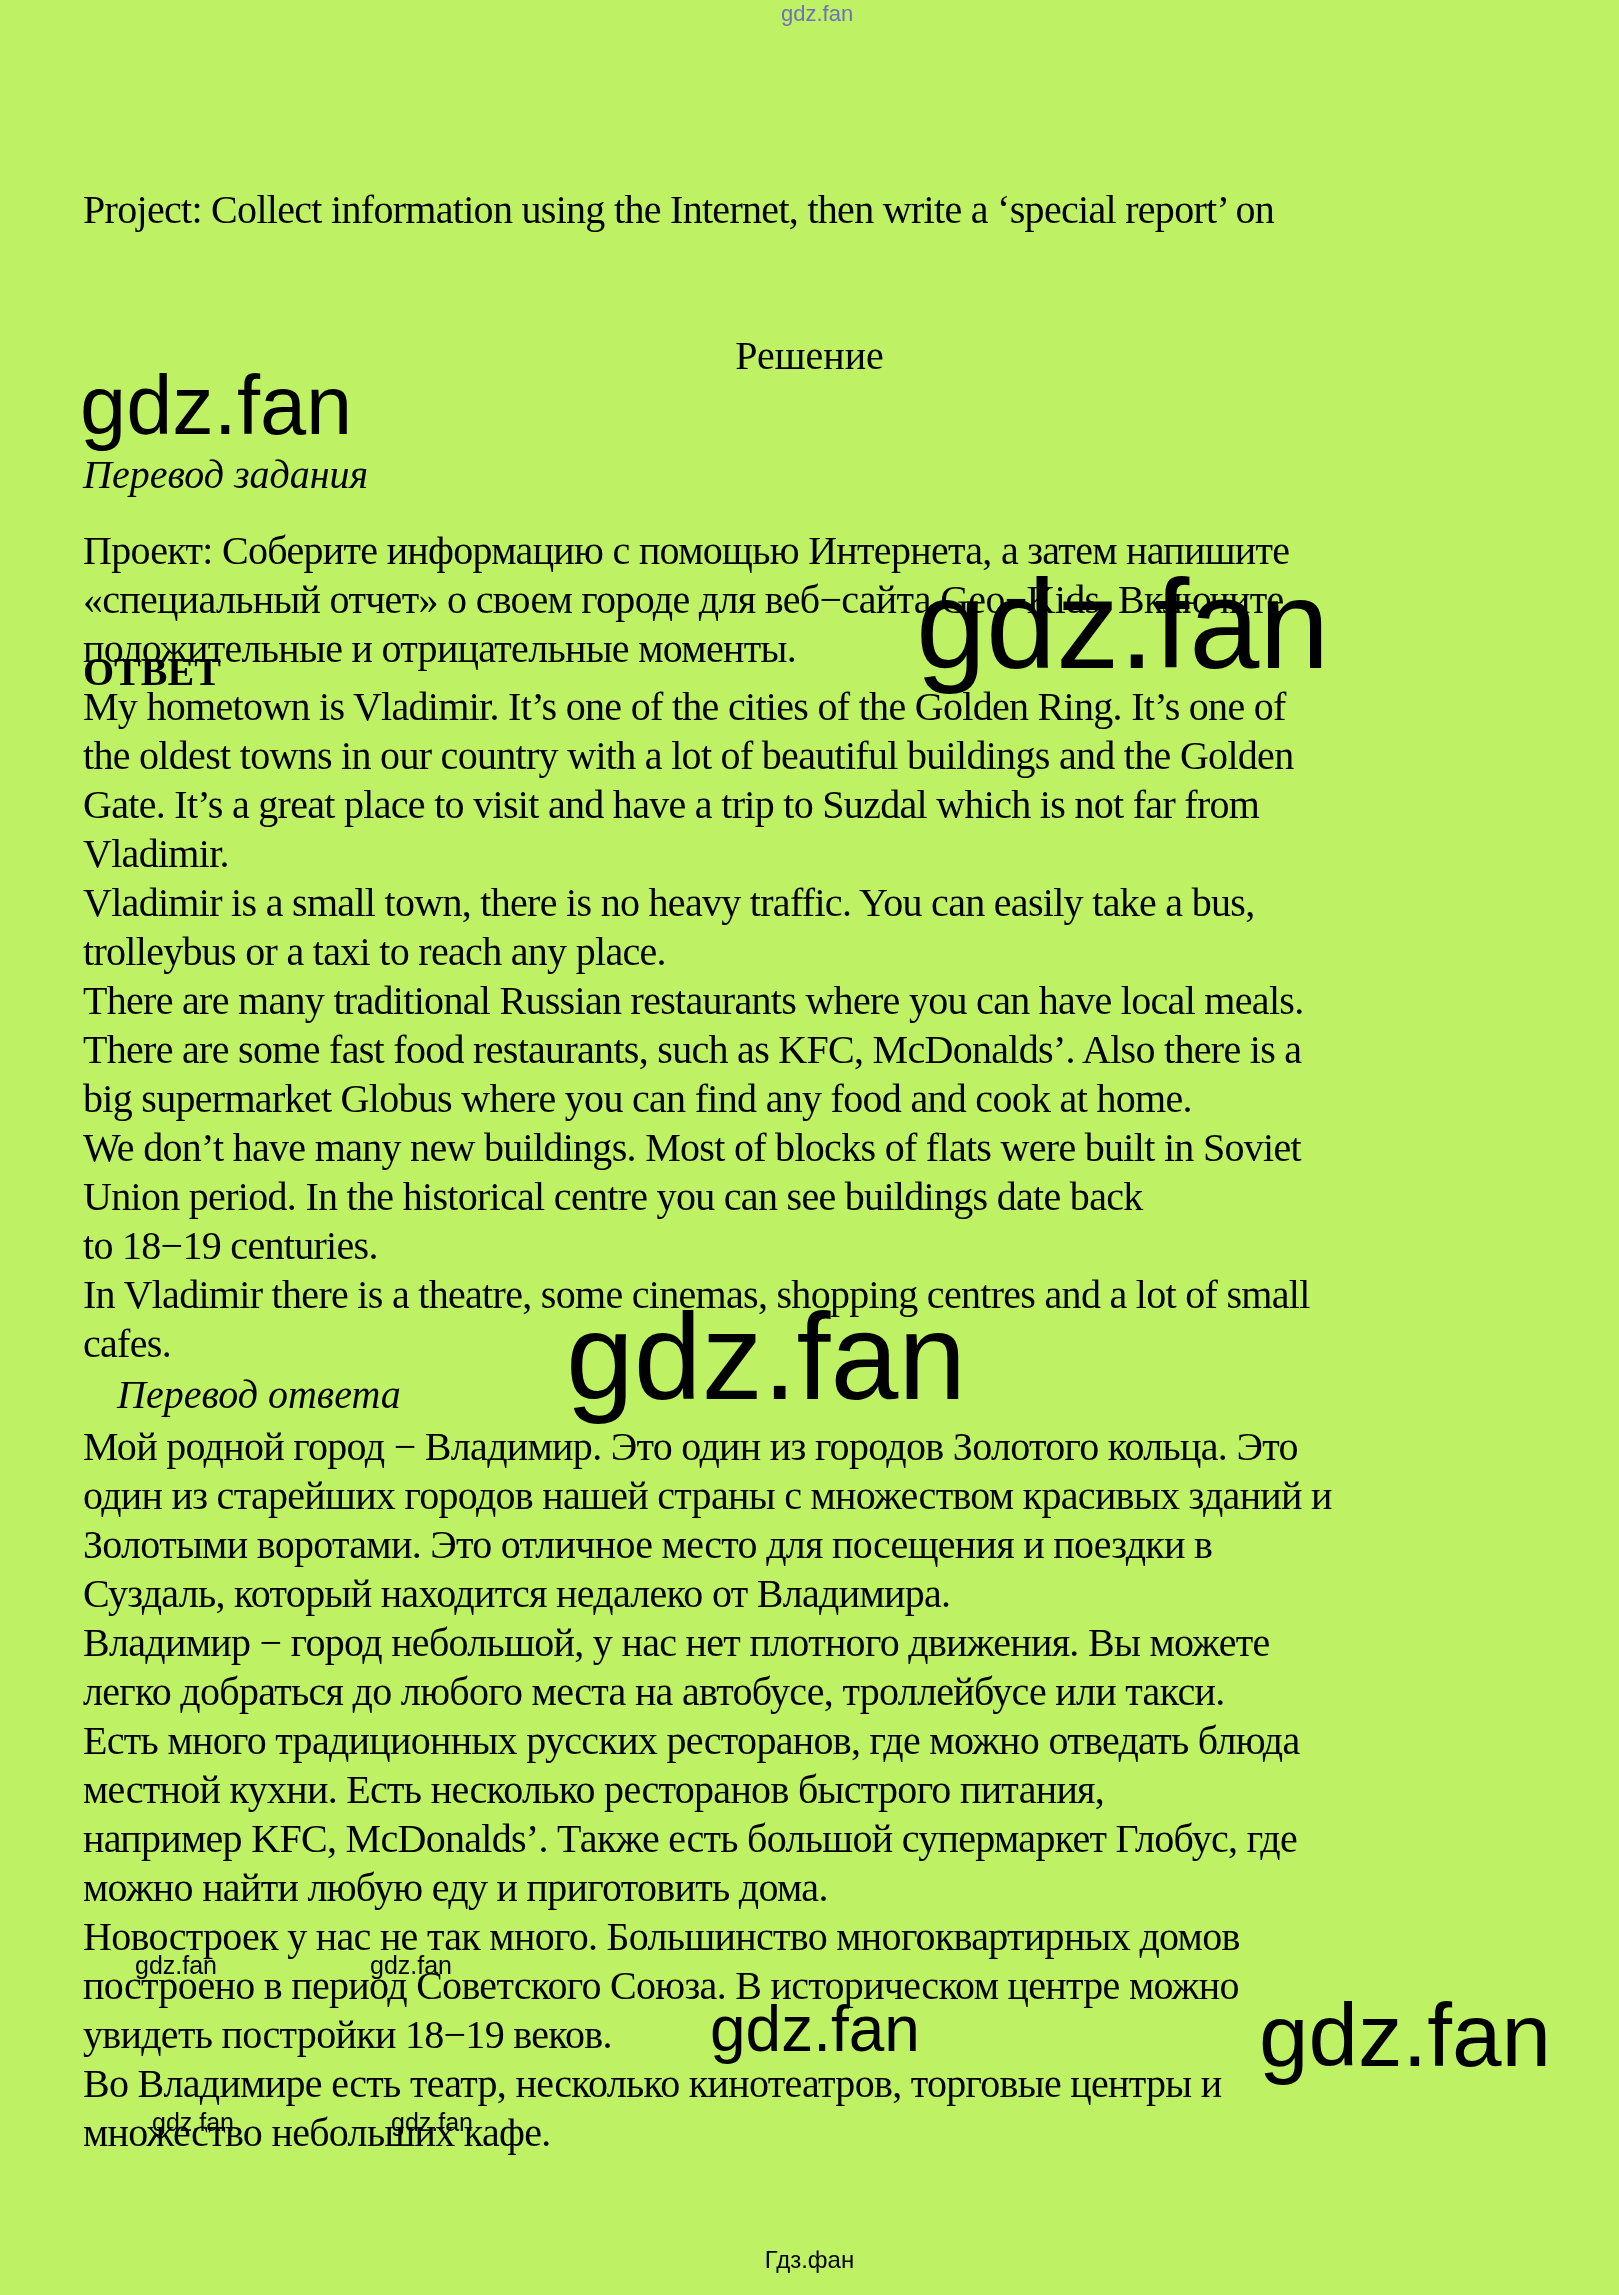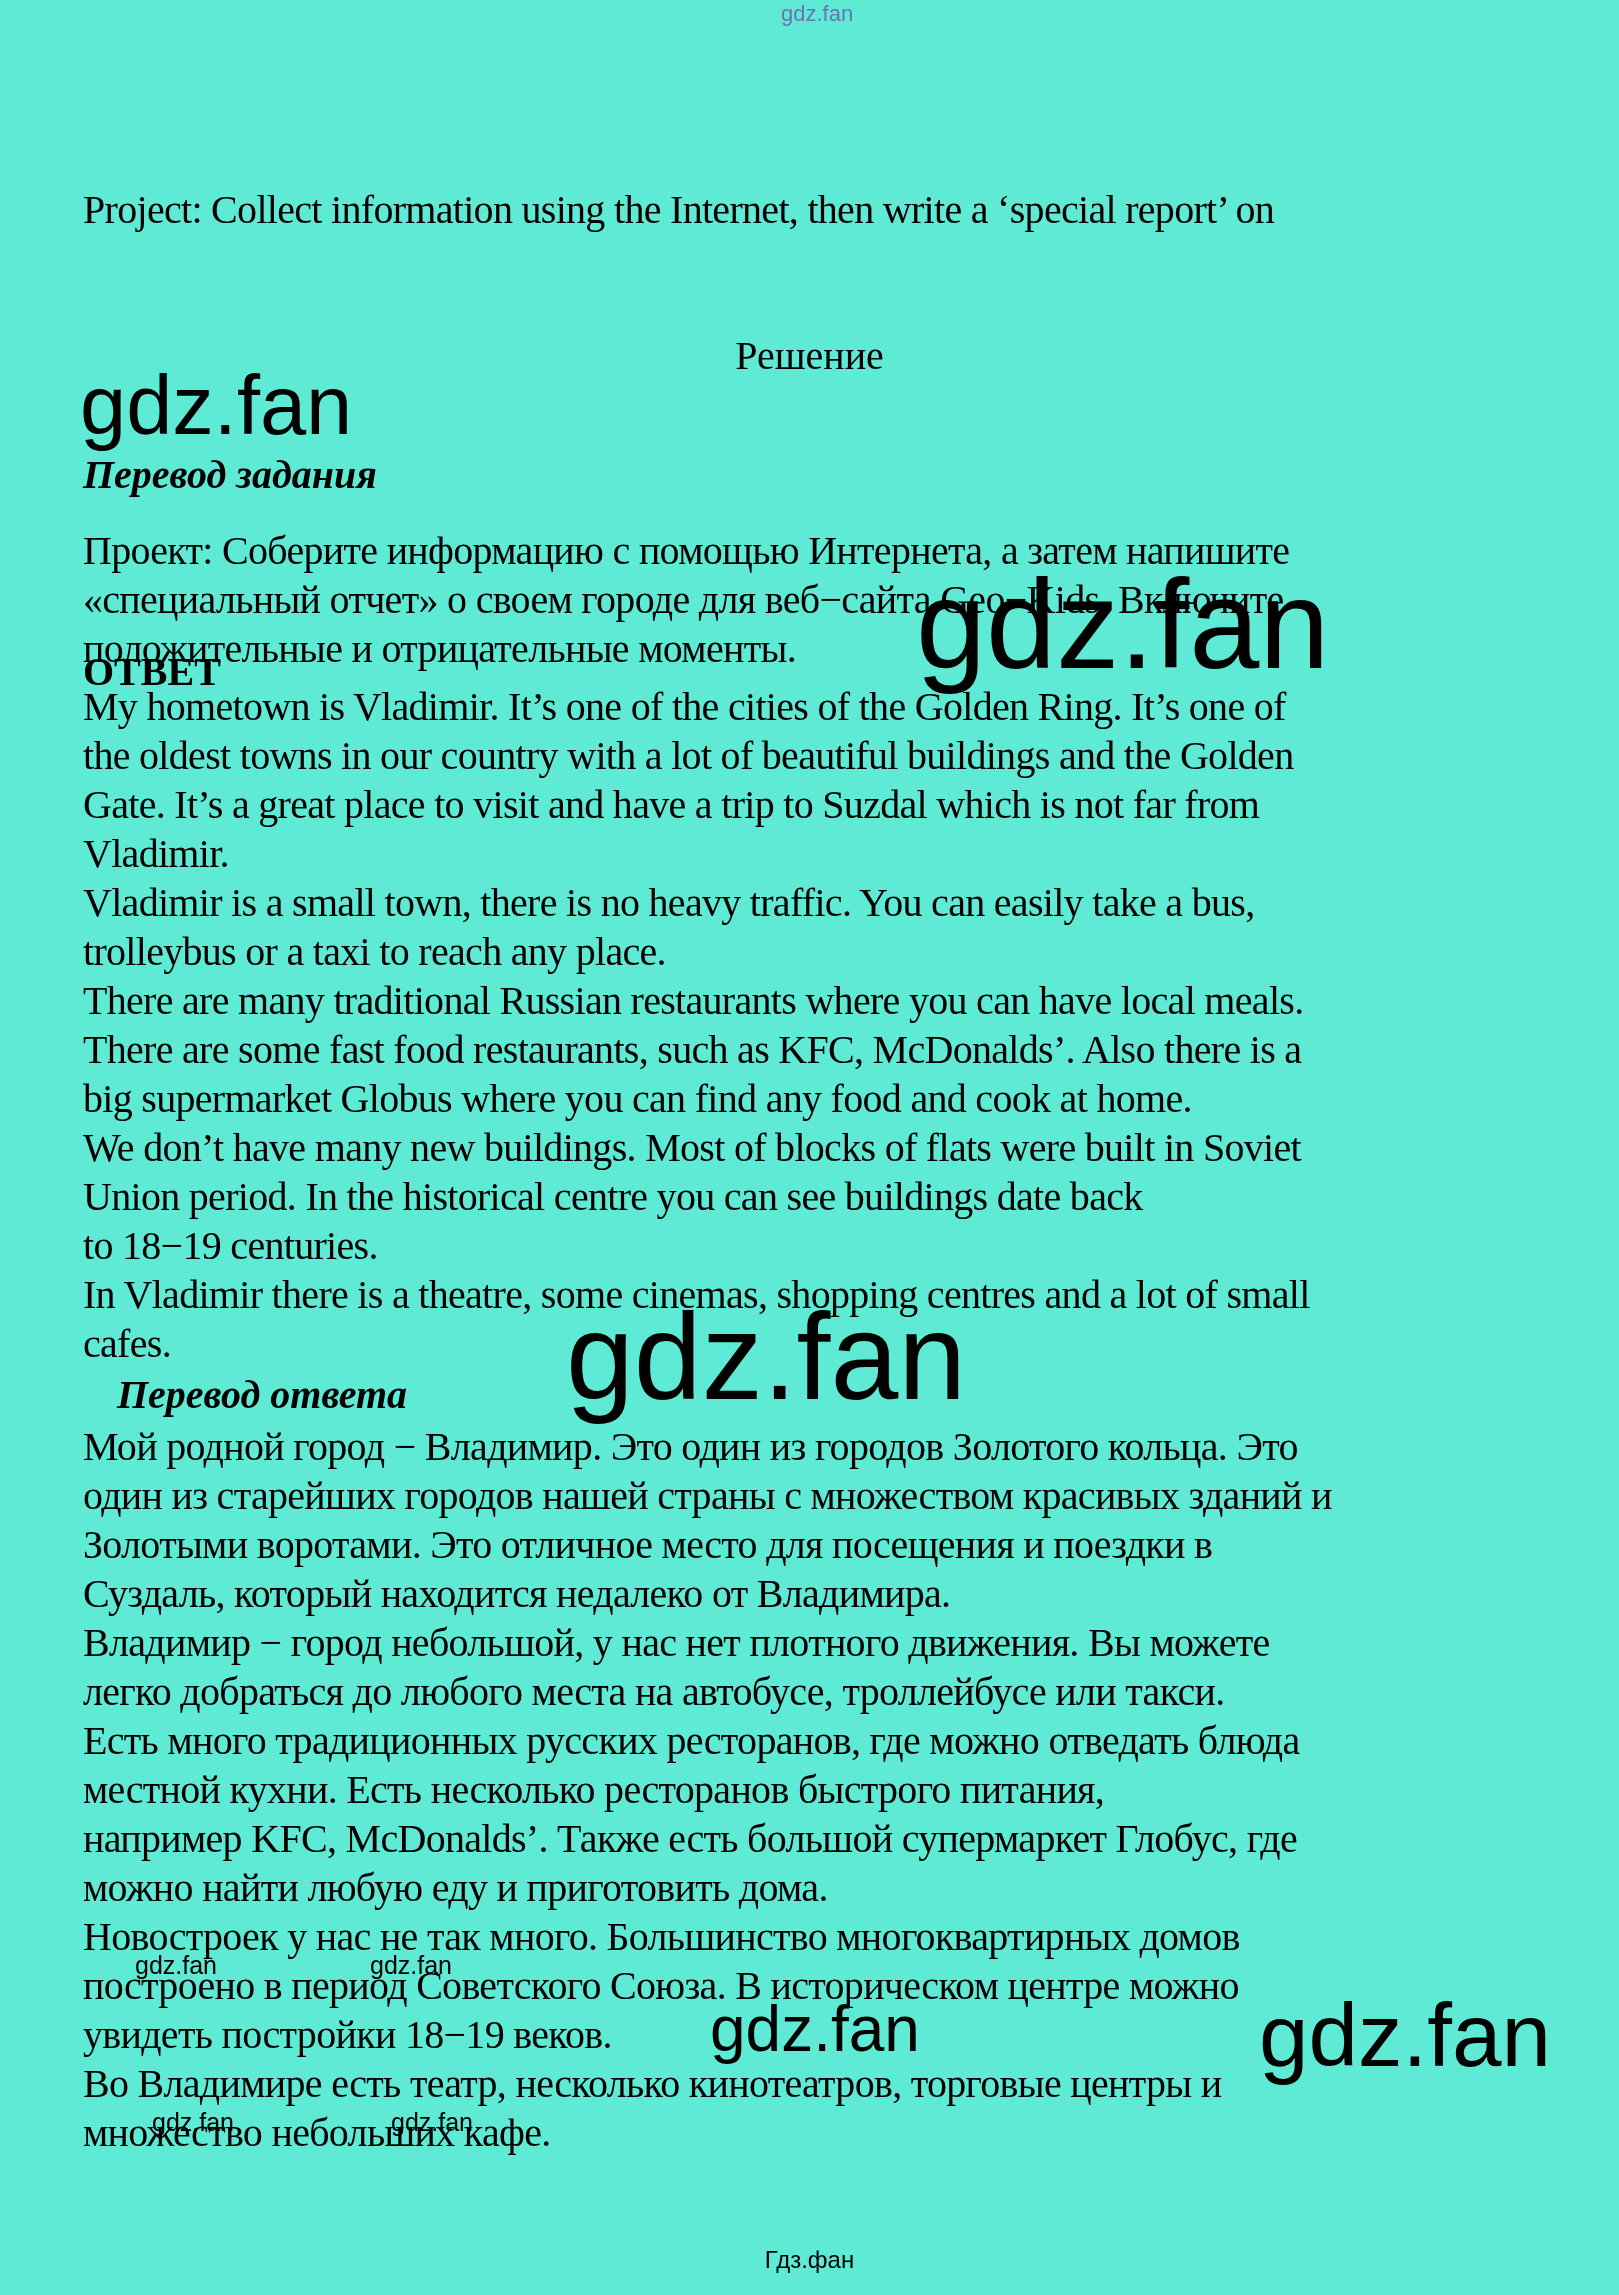--- a/index.html
+++ b/index.html
@@ -1,35 +1,35 @@
 <!DOCTYPE html>
 <html style="font-size:12px"><head>
 <meta charset="utf-8">
 <style>
   html,body{margin:0;padding:0;background:#ffffff;}
   #page{
     position:relative;
     width:1619px;
     height:2295px;
-    background:#5eead4;
+    background:#bef264;
     overflow:hidden;
     color:#000;
     font-family:"Liberation Serif", serif;
   }
   .line{
     font:40px/49px "Liberation Serif", serif;
     letter-spacing:-0.7px;
     white-space:nowrap;
     color:#000;
   }
   .block{position:absolute;left:83px;}
   .centered{position:absolute;left:0;width:100%;text-align:center;}
   .heading{font:40px/44px "Liberation Serif", serif;white-space:nowrap;}
   .bold{font-weight:bold;}
-  .bolditalic{font-weight:bold;font-style:italic;text-align:center;}
+  .bolditalic{font-weight:normal;font-style:italic;text-align:center;}
   .wm{
     position:absolute;
     font-family:"Liberation Sans", sans-serif;
     font-weight:400;
     color:#000;
     white-space:nowrap;
     line-height:1;
   }
   .wm-top{font-size:22px;color:#7070b8;}
   .wm-left-big{left:80px;top:364px;font-size:83px;}

